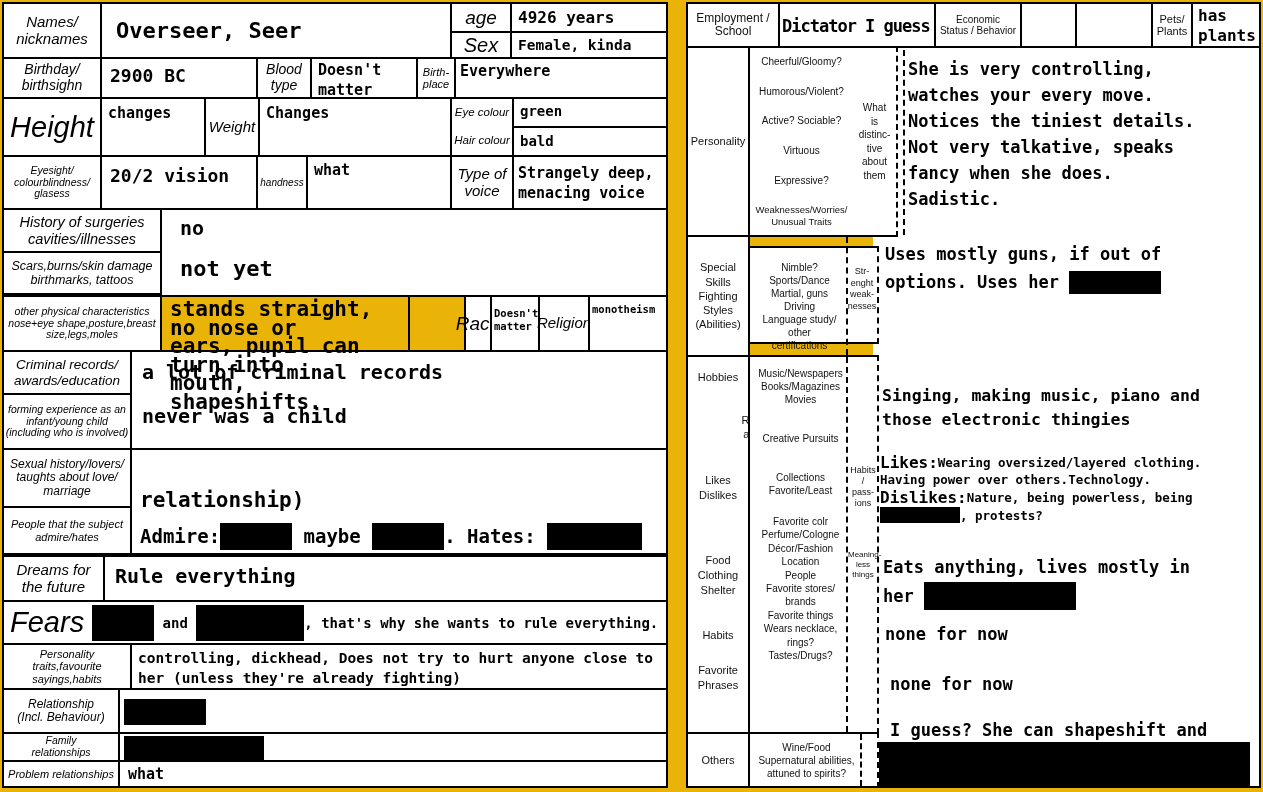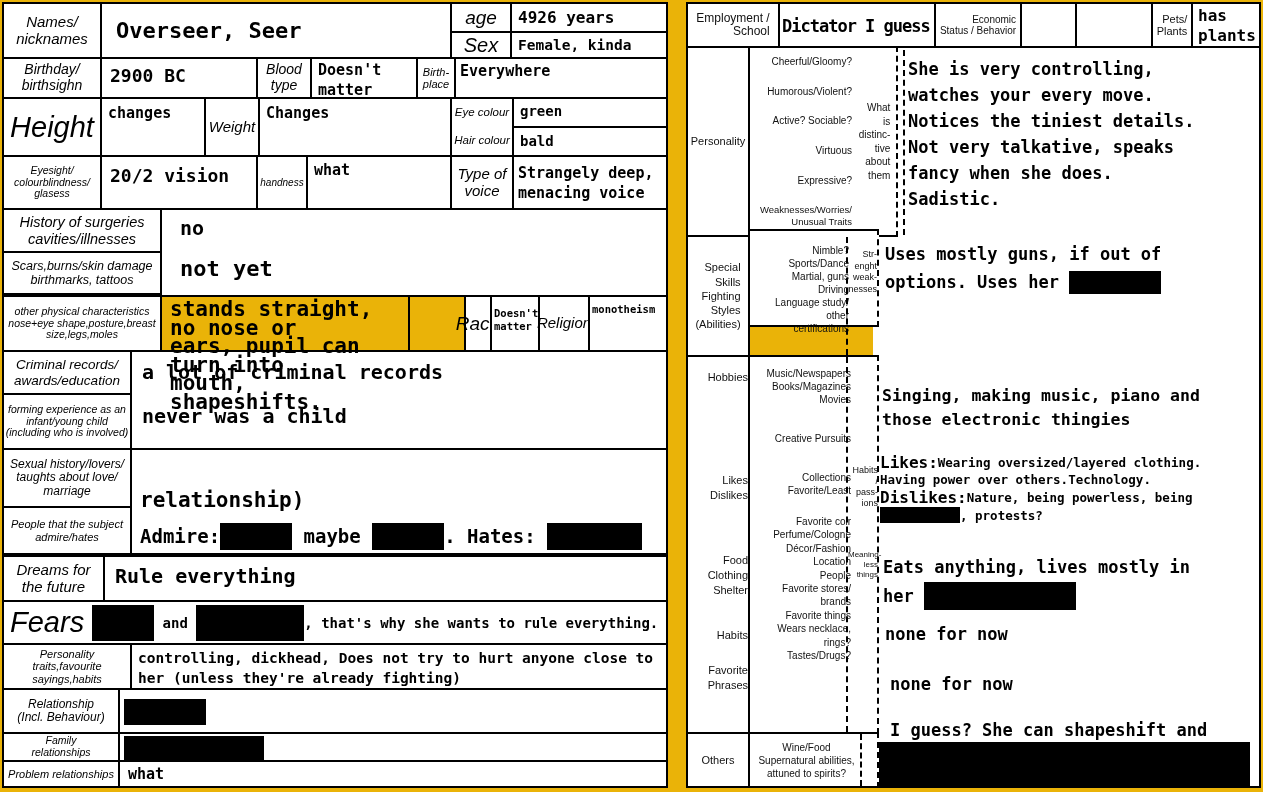--- a/index.html
+++ b/index.html
@@ -1,20 +1,20 @@
 <!DOCTYPE html>
 <html><head>
 <meta charset="utf-8">
 <style>
   html,body{margin:0;padding:0;background:#fff;}
   .canvas{position:relative;width:1263px;height:792px;background:#eab308;overflow:hidden;}
   .cell{position:absolute;box-sizing:border-box;border:2px solid #000;background:#fff;color:#000;}
   .dr{border-right:2px dashed #000;}
   .lbl{font-family:"Liberation Sans",sans-serif;font-style:italic;display:flex;align-items:center;justify-content:center;text-align:center;white-space:pre-line;line-height:1.12;}
-  .prompt{font-family:"Liberation Sans",sans-serif;color:#111;text-align:right;white-space:pre-line;}
+  .prompt{font-family:"Liberation Sans",sans-serif;color:#111;text-align:center;white-space:pre-line;}
   .ansc{font-family:"DejaVu Sans Mono","Liberation Mono",monospace;font-weight:bold;white-space:pre-line;color:#000;}
   .ps{white-space:pre;}
   .abs{position:absolute;}
   .redact{display:inline-block;background:#000;flex:0 0 auto;}
   .dashv{position:absolute;border-left:2px dashed #000;width:0;}
   .flexrow{display:flex;align-items:center;}
   .ul{text-decoration:underline;}
   .z2{z-index:2;}
 </style>
 </head>
@@ -218,21 +218,21 @@
 tive
 about
 them</div>
     <div class="dashv" style="left:903px;top:50px;height:185px;"></div>
 
     <div class="cell prompt lbl" style="left:686px;top:235px;width:64px;height:122px;font-size:11px;font-style:normal;line-height:1.3;">Special
 Skills
 Fighting
 Styles
 (Abilities)</div>
-    <div class="cell dr" style="left:748px;top:229px;width:131px;height:98px;">
+    <div class="cell dr" style="left:748px;top:246px;width:131px;height:98px;">
       <div class="abs prompt" style="left:0;top:13px;width:99px;font-size:10px;line-height:13px;">Nimble?
 Sports/Dance
 Martial, guns
 Driving
 Language study/
 other
 certifications</div>
       <div class="abs prompt" style="left:97px;top:18px;width:30px;font-size:9px;line-height:11.5px;">Str-
 enght
 weak-

